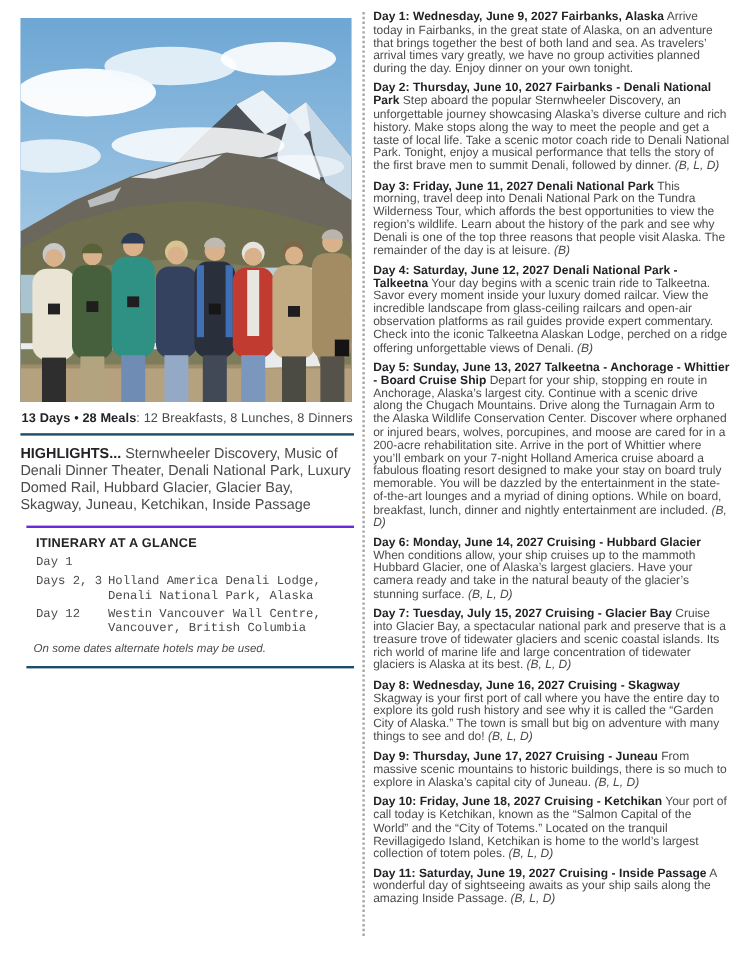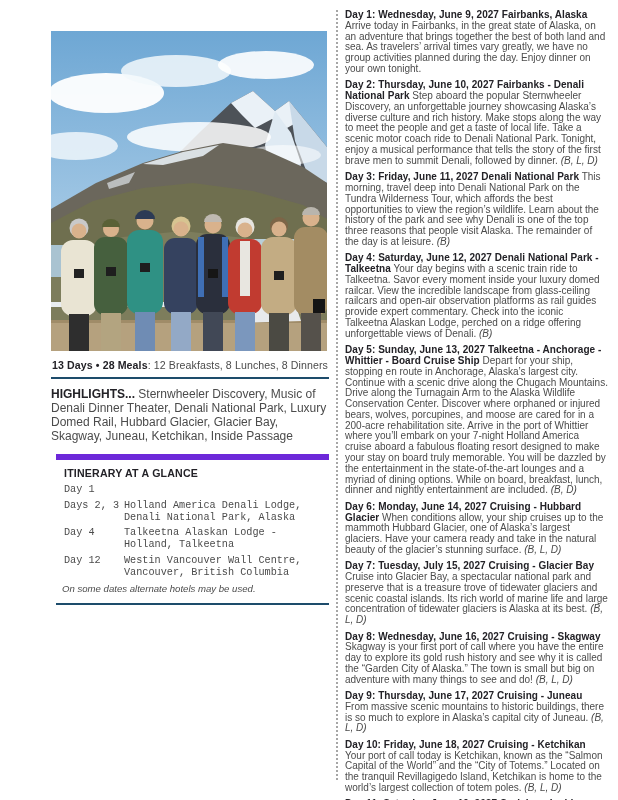--- a/index.html
+++ b/index.html
@@ -1,32 +1,32 @@
 <!DOCTYPE html>
 <html><head>
 <meta charset="utf-8">
 <style>
   * { margin:0; padding:0; box-sizing:border-box; }
   html,body { background:#ffffff; }
   body { width:618px; height:800px; font-family:"Liberation Sans", sans-serif; }
   .page { position:relative; width:618px; height:800px; background:#fff; overflow:hidden; display:flex; }
 
   
-  .left-col { flex:0 0 302px; width:302px; padding:31px 7px 0 17px;margin-left:34px; }
+  .left-col { flex:0 0 302px; width:302px; padding:15px 7px 0 17px; }
   .photo-frame { width:276px; height:320px; overflow:hidden; background:#9fc0da; }
   .photo-frame svg { display:block; }
 
   .meals-line { margin-top:8px; font-size:10.6px; text-align:center; color:#4b4b4b; letter-spacing:.1px; }
   .bold-dark { font-weight:bold; color:#232227; }
 
   .rule { border:none; border-top:2px solid #1d4c6b; margin:6px 0 0 0; }
 
   .highlights { margin:9px 0 0 0; font-size:12px; line-height:1.16; color:#4b4b4b; }
 
-  .itinerary { margin:10px 0 0 5px; border-top:6px solid #6d28d9; border-bottom:2px solid #1d4c6b; padding:5px 0 9px 6px; }
+  .itinerary { margin:10px 0 0 5px; border-top:2px solid #6d28d9; border-bottom:2px solid #1d4c6b; padding:5px 0 9px 6px; }
   .itin-title { font-weight:bold; color:#232227; font-size:10.6px; margin:2px 0 5px 2px; letter-spacing:.2px; }
   .itin-row { display:flex; margin:0 0 4px 2px; font-size:10.2px; line-height:1.17; color:#4b4b4b;font-family:Liberation Mono, monospace; }
   .itin-day { flex:0 0 60px; }
   .itin-hotel { flex:1; padding-right:4px; }
   .itin-note { font-style:italic; text-align:left; font-size:9.6px; color:#4b4b4b; margin-top:3px; }
 
   
   .v-divider { flex:0 0 2px; width:2px; border-left:2px dotted #a6a6a6; margin:10px 0 20px 0; }
 
   
@@ -162,24 +162,20 @@
       <div class="itin-title">ITINERARY AT A GLANCE</div>
 
       <div class="itin-row">
         <span class="itin-day">Day 1</span>
       </div>
       <div class="itin-row">
         <span class="itin-day">Days 2, 3</span>
         <span class="itin-hotel">Holland America Denali Lodge, Denali National Park, Alaska</span>
       </div>
       <div class="itin-row">
-        <span class="itin-day">Day 4</span>
-        <span class="itin-hotel">Talkeetna Alaskan Lodge - Holland, Talkeetna</span>
-      </div>
-      <div class="itin-row">
         <span class="itin-day">Day 12</span>
         <span class="itin-hotel">Westin Vancouver Wall Centre, Vancouver, British Columbia</span>
       </div>
 
       <div class="itin-note">On some dates alternate hotels may be used.</div>
     </div>
   </div>
 
   <div class="v-divider"></div>
 

